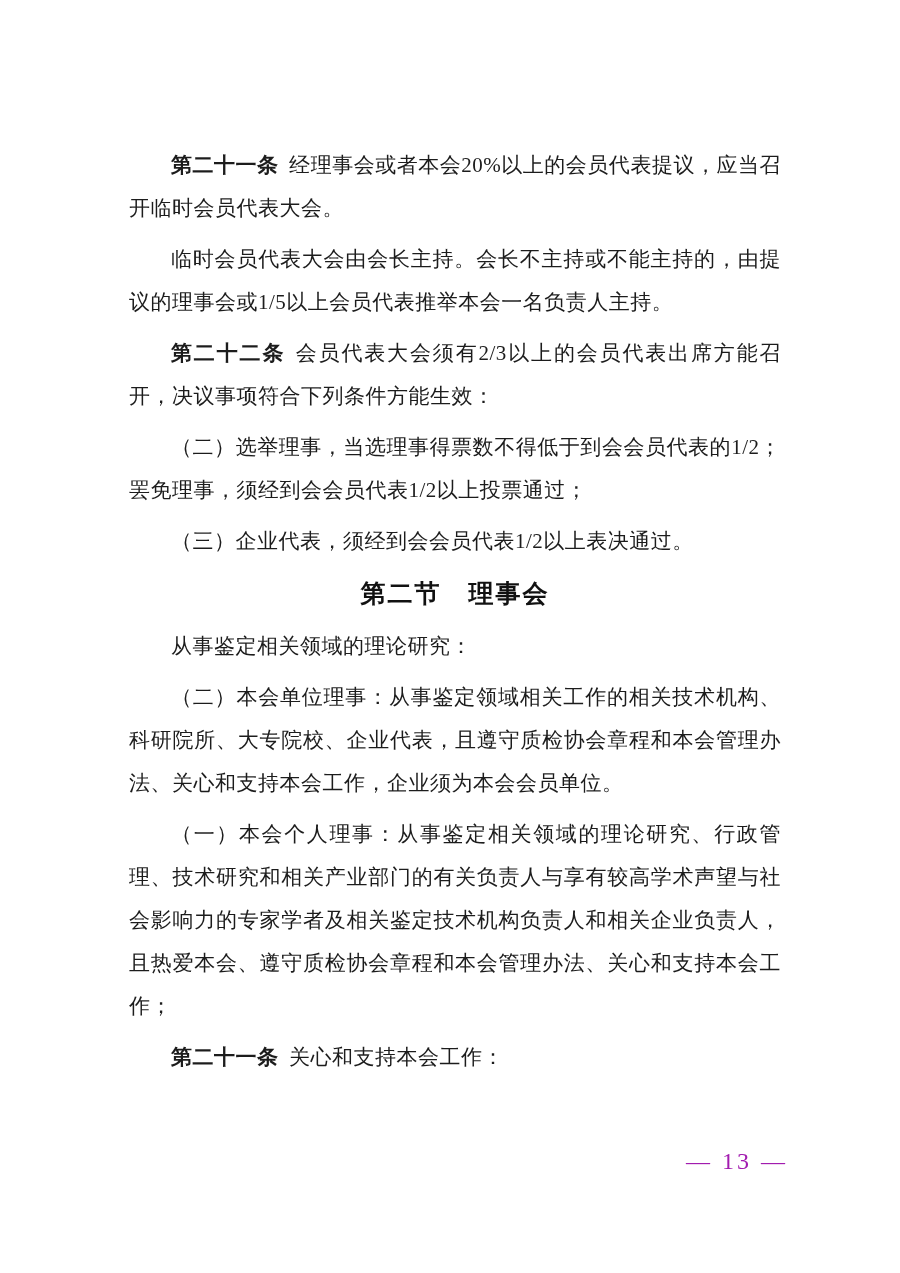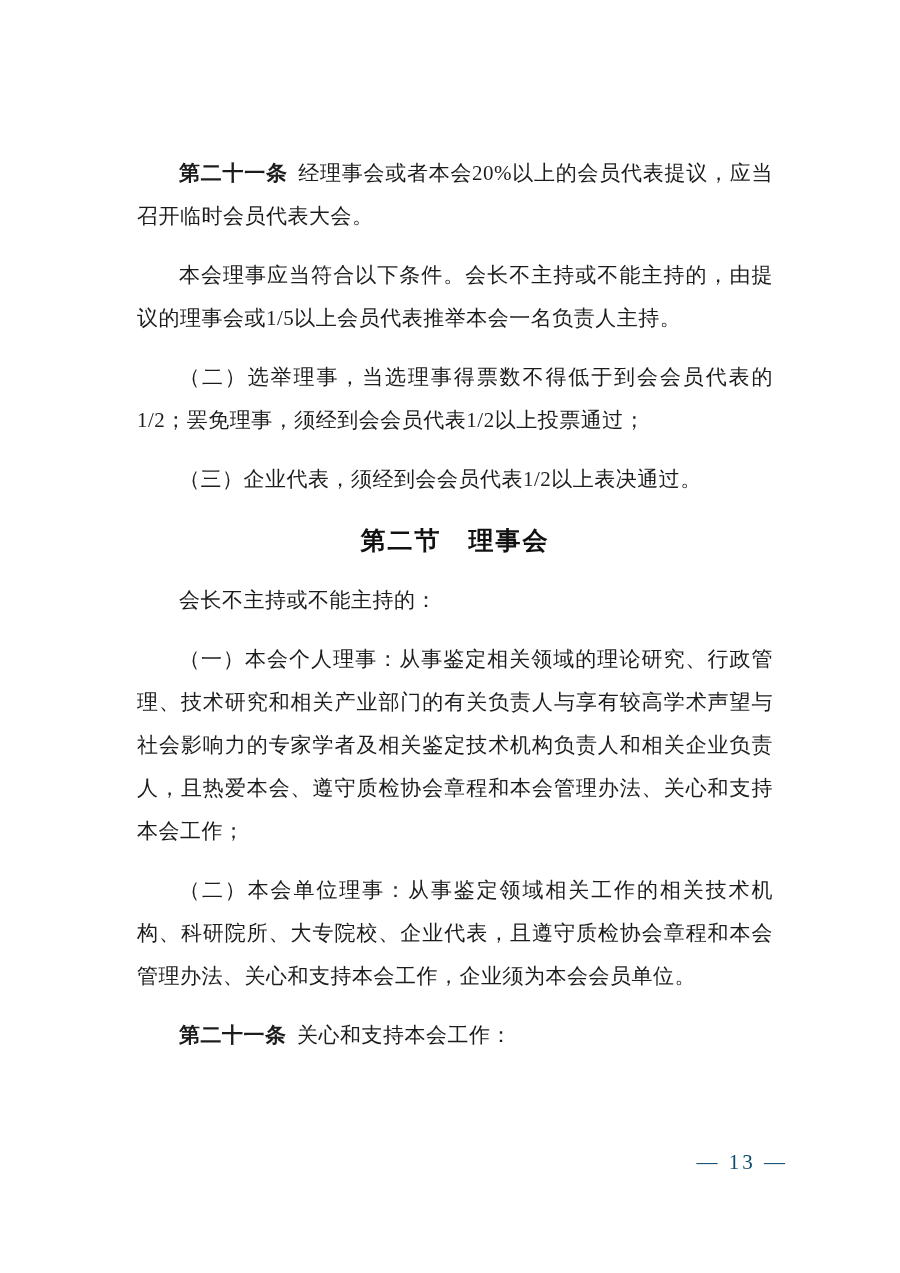--- a/index.html
+++ b/index.html
@@ -20,71 +20,72 @@
     position: absolute;
     left: 121px;
     top: 136px;
     width: 668px;
     font-size: 21px;
     line-height: 43px;
     text-align: justify;
     letter-spacing: 0.5px;
   }
   .para {
-    margin: 16px;
+    margin: 8px;
     text-indent: 2em;
   }
   .article-label {
     font-weight: 700;
     margin-right: 0.5em;
   }
   .section-heading {
-    font-family: Liberation Sans, sans-serif;
+    font-family: Liberation Serif, serif;
     font-weight: 700;
     font-size: 25px;
     line-height: 46px;
     text-align: center;
     text-indent: 0;
     margin: 2px 0 2px 0;
     letter-spacing: 2px;
     color: #111111;
   }
   .page-number {
     position: absolute;
     right: 112px;
     bottom: 98px;
-    font-size: 21px;
+    font-size: 24px;
     letter-spacing: 3px;
-    color: #0c4a6e;
+    color: #a21caf;
     white-space: nowrap;
   }
 </style>
 </head>
 <body>
 
 <div class="page">
   <main class="content">
 
     <p class="para"><span class="article-label">第二十一条</span><span>经理事会或者本会20%以上的会员代表提议，应当召开临时会员代表大会。</span></p>
 
-    <p class="para"><span>本会理事应当符合以下条件。会长不主持或不能主持的，由提议的理事会或1/5以上会员代表推举本会一名负责人主持。</span></p>
+    <p class="para"><span>临时会员代表大会由会长主持。会长不主持或不能主持的，由提议的理事会或1/5以上会员代表推举本会一名负责人主持。</span></p>
 
+    <p class="para"><span class="article-label">第二十二条</span><span>会员代表大会须有2/3以上的会员代表出席方能召开，决议事项符合下列条件方能生效：</span></p>
 
 
     <p class="para"><span>（二）选举理事，当选理事得票数不得低于到会会员代表的1/2；罢免理事，须经到会会员代表1/2以上投票通过；</span></p>
 
     <p class="para"><span>（三）企业代表，须经到会会员代表1/2以上表决通过。</span></p>
 
     <h2 class="section-heading">第二节　理事会</h2>
 
 
-    <p class="para"><span>会长不主持或不能主持的：</span></p>
+    <p class="para"><span>从事鉴定相关领域的理论研究：</span></p>
+
+    <p class="para"><span>（二）本会单位理事：从事鉴定领域相关工作的相关技术机构、科研院所、大专院校、企业代表，且遵守质检协会章程和本会管理办法、关心和支持本会工作，企业须为本会会员单位。</span></p>
 
     <p class="para"><span>（一）本会个人理事：从事鉴定相关领域的理论研究、行政管理、技术研究和相关产业部门的有关负责人与享有较高学术声望与社会影响力的专家学者及相关鉴定技术机构负责人和相关企业负责人，且热爱本会、遵守质检协会章程和本会管理办法、关心和支持本会工作；</span></p>
-
-    <p class="para"><span>（二）本会单位理事：从事鉴定领域相关工作的相关技术机构、科研院所、大专院校、企业代表，且遵守质检协会章程和本会管理办法、关心和支持本会工作，企业须为本会会员单位。</span></p>
 
     <p class="para"><span class="article-label">第二十一条</span><span>关心和支持本会工作：</span></p>
 
   </main>
 
   <div class="page-number">— 13 —</div>
 </div>
 
 </body></html>

